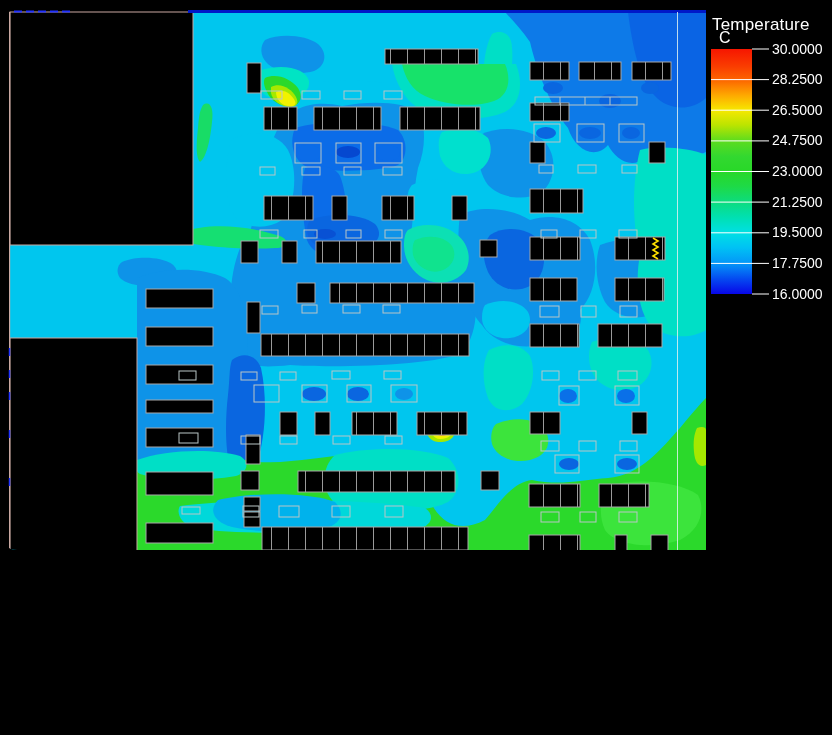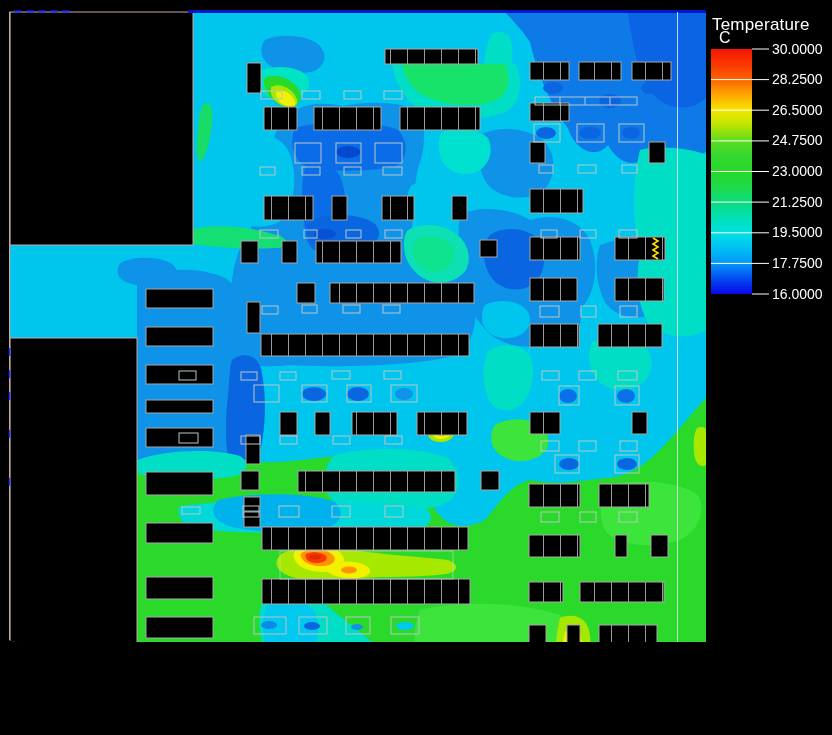--- a/index.html
+++ b/index.html
@@ -1,16 +1,16 @@
 <!DOCTYPE html>
 <html><head>
 <meta charset="utf-8">
 <style>
 html,body{margin:0;padding:0;background:#000;}
-#wrap{position:relative;width:832px;height:642px;background:#000;overflow:hidden;border-radius:17px;}
+#wrap{position:relative;width:832px;height:550px;background:#000;overflow:hidden;border-radius:17px;}
 svg{display:block;}
 text{font-family:"Liberation Sans",sans-serif;fill:#fff;}
 </style>
 </head>
 <body>
 <div id="wrap">
 <svg width="832" height="735" viewBox="0 0 832 735" shape-rendering="auto">
 <defs>
 <pattern id="blk" width="17" height="8" patternUnits="userSpaceOnUse">
 <rect x="0" y="0" width="17" height="8" fill="#000"></rect>

